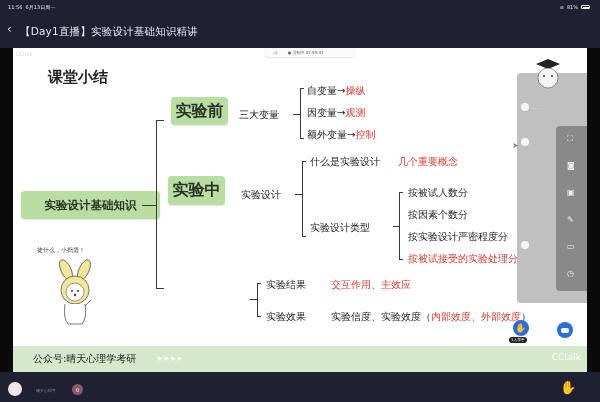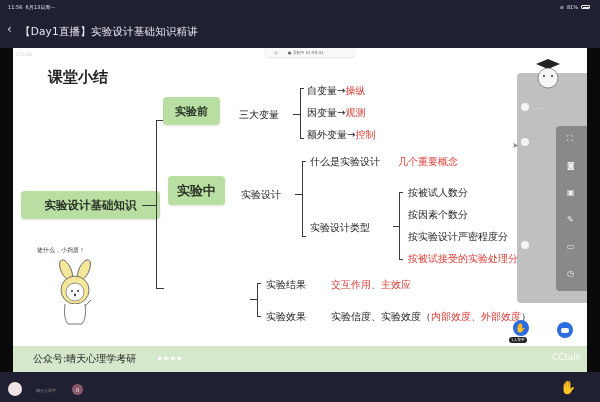--- a/index.html
+++ b/index.html
@@ -77,22 +77,22 @@
   </div>
   <div class="heading">课堂小结</div>
 
   <div class="node" style="left:8px;top:143px;width:139px;height:28px;font-size:11.5px;">实验设计基础知识</div>
   <div class="line" style="left:129px;top:157px;width:14px;height:1px;"></div>
 
   <div class="line" style="left:143px;top:72px;width:1px;height:168px;"></div>
   <div class="line" style="left:143px;top:72px;width:8px;height:1px;"></div>
   <div class="line" style="left:143px;top:240px;width:8px;height:1px;"></div>
 
-  <div class="node" style="left:150px;top:49px;width:57px;height:28px;font-size:11px;">实验前</div>
-  <div class="node" style="left:155px;top:128px;width:57px;height:29px;font-size:13px;">实验中</div>
+  <div class="node" style="left:158px;top:49px;width:57px;height:28px;font-size:16px;">实验前</div>
+  <div class="node" style="left:155px;top:128px;width:57px;height:29px;font-size:16px;">实验中</div>
 
   <div class="txt b" style="left:226px;top:60px;">三大变量</div>
   <div class="line" style="left:280px;top:66px;width:7px;height:1px;"></div>
   <div class="line" style="left:287px;top:40px;width:1px;height:51px;"></div>
   <div class="line" style="left:287px;top:40px;width:4px;height:1px;"></div>
   <div class="line" style="left:287px;top:90px;width:4px;height:1px;"></div>
   <div class="txt" style="left:294px;top:36px;"><span>自变量→</span><span class="red">操纵</span></div>
   <div class="txt" style="left:294px;top:58px;"><span>因变量→</span><span class="red">观测</span></div>
   <div class="txt" style="left:294px;top:80px;"><span>额外变量→</span><span class="red">控制</span></div>
 

